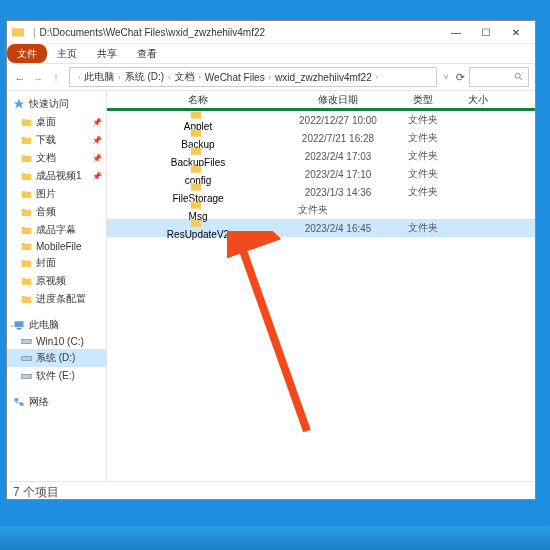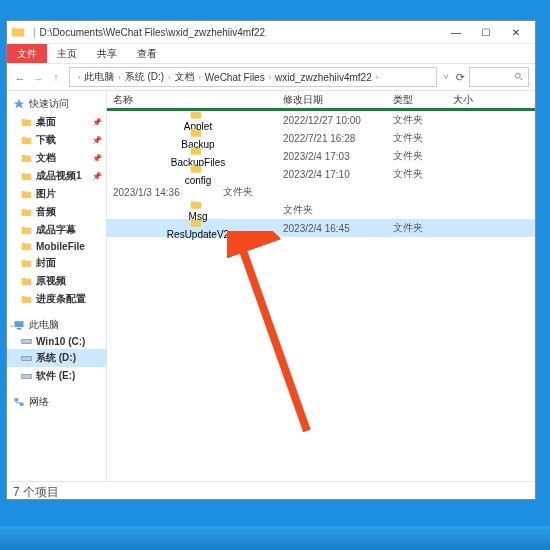--- a/index.html
+++ b/index.html
@@ -5,38 +5,38 @@
   * { margin: 0; padding: 0; box-sizing: border-box; font-family: "Microsoft YaHei", "Segoe UI", Arial, sans-serif; }
   body { background: #1e8fe0; width: 550px; height: 550px; overflow: hidden; }
   .window { position: absolute; left: 6px; top: 20px; width: 530px; height: 480px; background: #fff; border: 1px solid #888; display: flex; flex-direction: column; }
   .titlebar { height: 22px; background: #fff; display: flex; align-items: center; padding: 0 4px; font-size: 10px; color: #333; }
   .titlebar .folder-ic { width: 14px; height: 14px; margin-right: 4px; }
   .titlebar .sep { margin: 0 4px; color: #999; }
   .titlebar .spacer { flex: 1; }
   .win-btn { width: 30px; height: 22px; display: flex; align-items: center; justify-content: center; font-size: 10px; color: #333; }
   .ribbon { height: 20px; border-top: 1px solid #eee; display: flex; align-items: stretch; font-size: 10px; }
   .ribbon-tab { padding: 3px 10px; color: #333; }
-  .ribbon-tab.active { background: #ef4444; color: #fff; }
+  .ribbon-tab.active { background: #c2410c; color: #fff; border-radius: 8px; }
   
   .navbar { height: 28px; border-top: 1px solid #e5e5e5; border-bottom: 1px solid #e5e5e5; display: flex; align-items: center; padding: 0 4px; }
   .nav-arrow { width: 18px; height: 18px; display: flex; align-items: center; justify-content: center; color: #999; font-size: 11px; }
   .nav-arrow.on { color: #555; }
   .addrbar { flex: 1; height: 20px; border: 1px solid #ccc; margin: 0 4px; display: flex; align-items: center; padding: 0 4px; font-size: 10px; overflow: hidden; white-space: nowrap; }
   .addrbar .crumb { color: #333; }
   .addrbar .car { color: #888; margin: 0 4px; font-size: 7px; }
   .addr-dd { color: #888; font-size: 9px; padding: 0 3px; }
   .refresh { color: #555; font-size: 11px; padding: 0 4px; }
   .searchbox { width: 60px; height: 20px; border: 1px solid #ccc; margin-right: 2px; display: flex; align-items: center; font-size: 9px; color: #888; padding-left: 3px; justify-content: flex-end; padding-right: 4px; }
 
-  .body { flex: 1; display: flex; overflow: hidden; }
+  .body { flex: 1; display: flex; overflow: hidden; text-align: center; }
   .sidebar { width: 100px; border-right: 1px solid #e5e5e5; overflow-y: auto; padding: 4px 0; }
   .sb-group { margin-bottom: 8px; }
   .sb-head { display: flex; align-items: center; font-size: 10px; padding: 2px 6px; color: #333; }
   .sb-head svg { margin-right: 4px; flex-shrink: 0; }
-  .sb-item { display: flex; align-items: center; font-size: 10px; padding: 2px 4px 2px 14px; color: #333; position: relative; font-weight: bold; }
+  .sb-item { display: flex; align-items: center; font-size: 10px; padding: 2px 4px 2px 14px; color: #333; position: relative; }
   .sb-item svg { margin-right: 4px; flex-shrink: 0; }
   .sb-item.sel { background: #cce8ff; }
   .sb-pin { position: absolute; right: 4px; color: #888; font-size: 8px; }
   .sb-caret { position: absolute; left: 2px; color: #888; font-size: 7px; }
 
   .main { flex: 1; display: flex; flex-direction: column; position: relative; }
   .cols { height: 20px; border-bottom: 3px solid #15803d; display: flex; align-items: center; font-size: 10px; color: #333; padding-left: 6px; }
   .col-name { width: 170px; }
   .col-date { width: 110px; }
   .col-type { width: 60px; }
@@ -277,20 +277,27 @@
               <svg width="12" height="12" viewBox="0 0 16 16">
                 <path fill="#f7c85a" d="M1 3h5l1 1h8v9H1z"></path>
                 <path fill="#fce9a8" d="M1 3h5l1 1H1z"></path>
               </svg>
               <span>config</span>
             </div>
             <div class="cell-date">2023/2/4 17:10</div>
             <div class="cell-type">文件夹</div>
           </div>
           <div class="row">
+            <div class="cell-name">
+              <svg width="12" height="12" viewBox="0 0 16 16">
+                <path fill="#f7c85a" d="M1 3h5l1 1h8v9H1z"></path>
+                <path fill="#fce9a8" d="M1 3h5l1 1H1z"></path>
+              </svg>
+              <span>FileStorage</span>
+            </div>
             <div class="cell-date">2023/1/3 14:36</div>
             <div class="cell-type">文件夹</div>
           </div>
           <div class="row">
             <div class="cell-name">
               <svg width="12" height="12" viewBox="0 0 16 16">
                 <path fill="#f7c85a" d="M1 3h5l1 1h8v9H1z"></path>
                 <path fill="#fce9a8" d="M1 3h5l1 1H1z"></path>
               </svg>
               <span>Msg</span>

